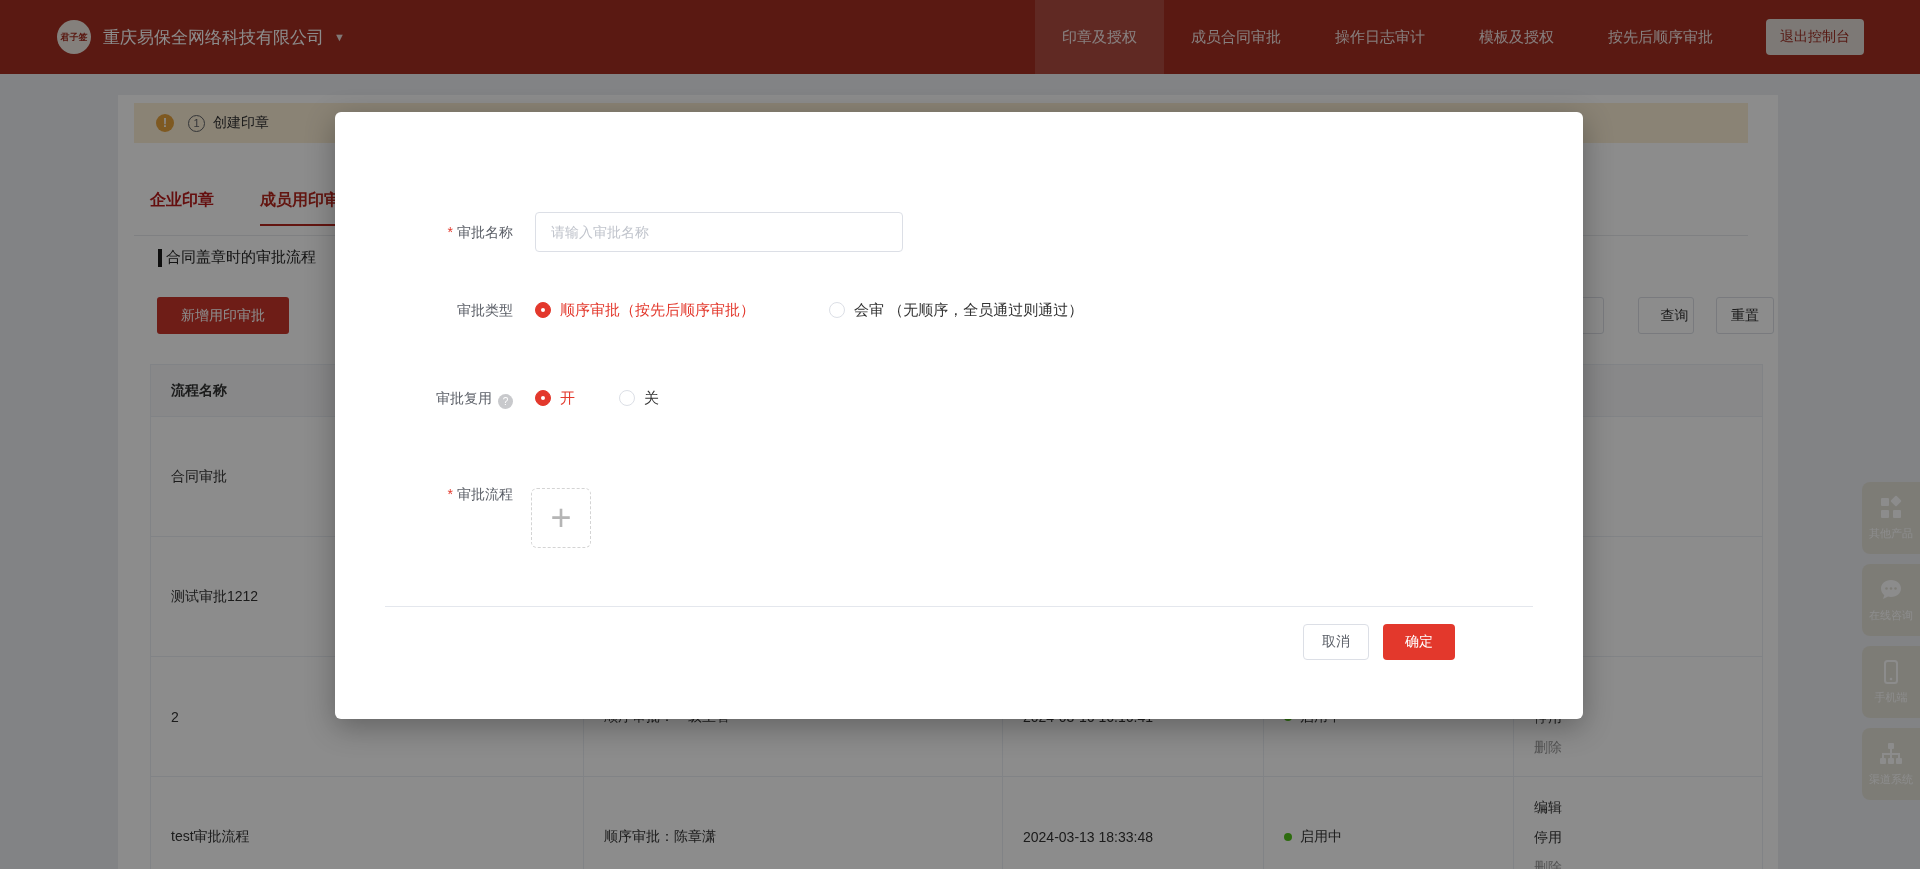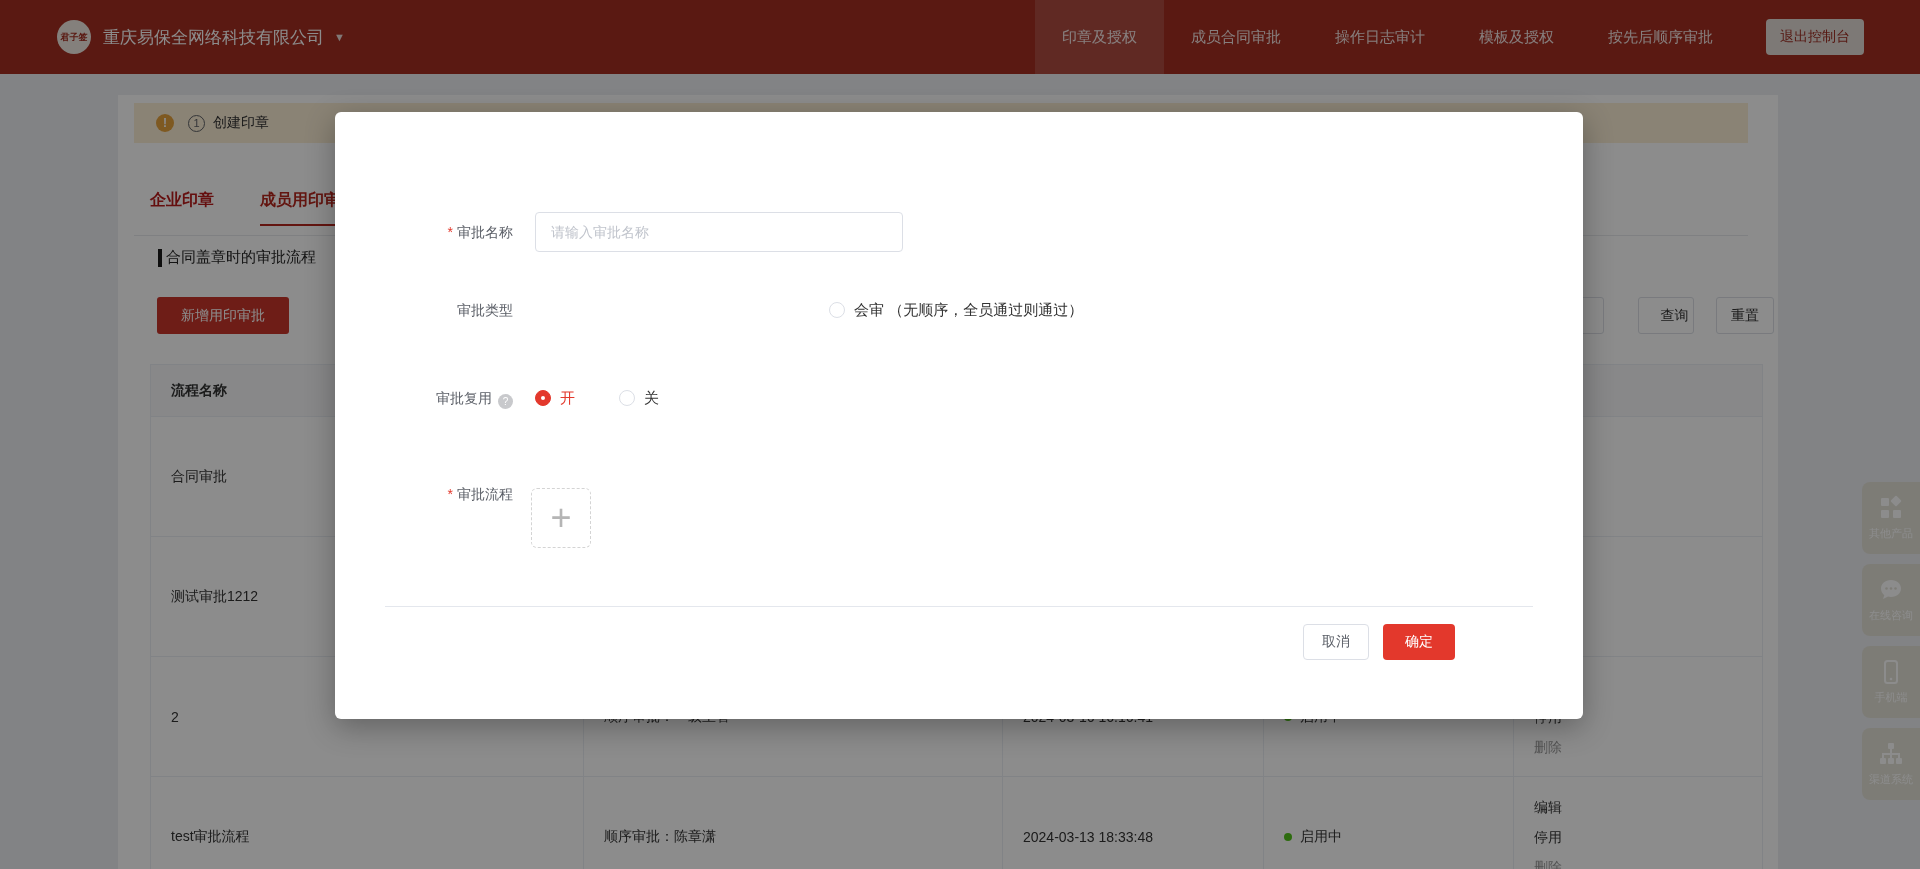--- a/index.html
+++ b/index.html
@@ -271,20 +271,24 @@
     <div class="m-label">
       <span class="req">*</span><span>审批名称</span>
     </div>
     <input class="m-input" placeholder="请输入审批名称" style="">
   </div>
 
   <div class="m-row" style="top:178px;">
     <div class="m-label">
       <span>审批类型</span>
     </div>
+    <div class="opt" style="left:184px;">
+      <span class="radio sel"></span>
+      <span class="red">顺序审批（按先后顺序审批）</span>
+    </div>
     <div class="opt" style="left:478px;">
       <span class="radio"></span>
       <span>会审 （无顺序，全员通过则通过）</span>
     </div>
   </div>
 
   <div class="m-row" style="top:266px;">
     <div class="m-label">
       <span>审批复用</span><span class="help">?</span>
     </div>

